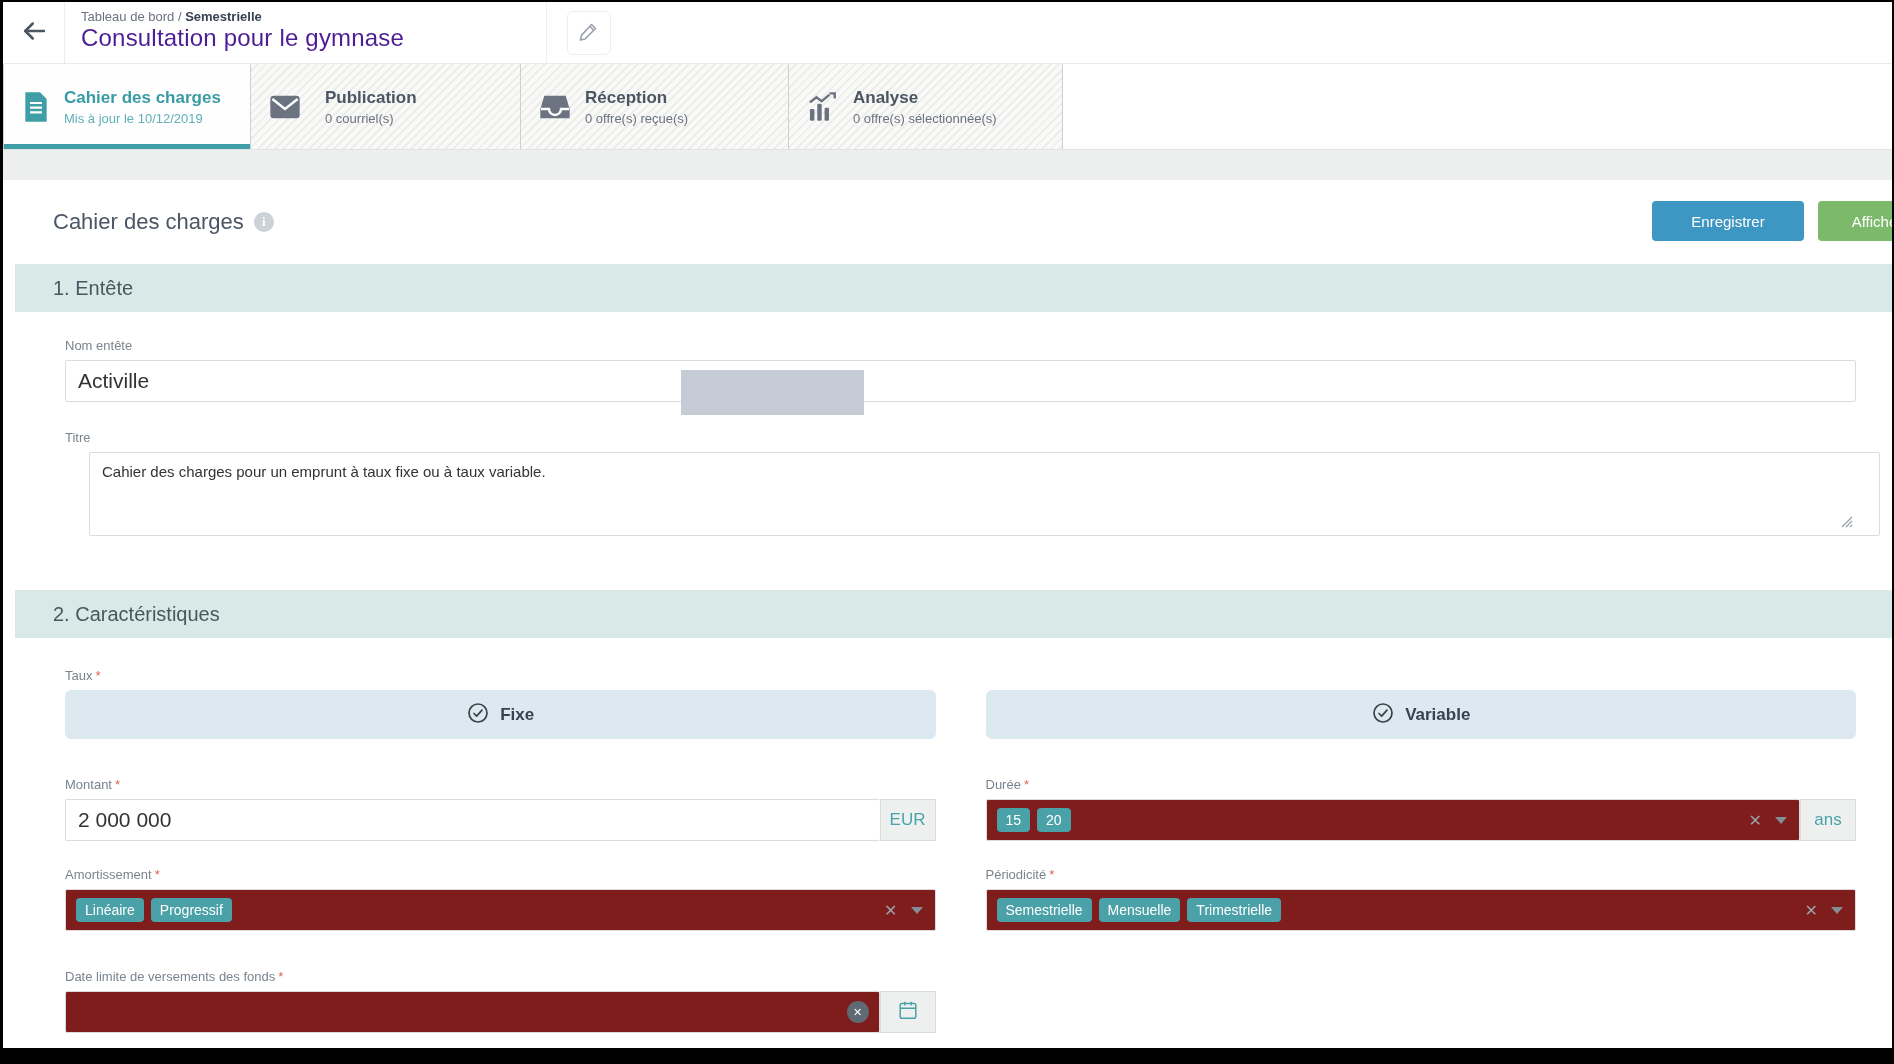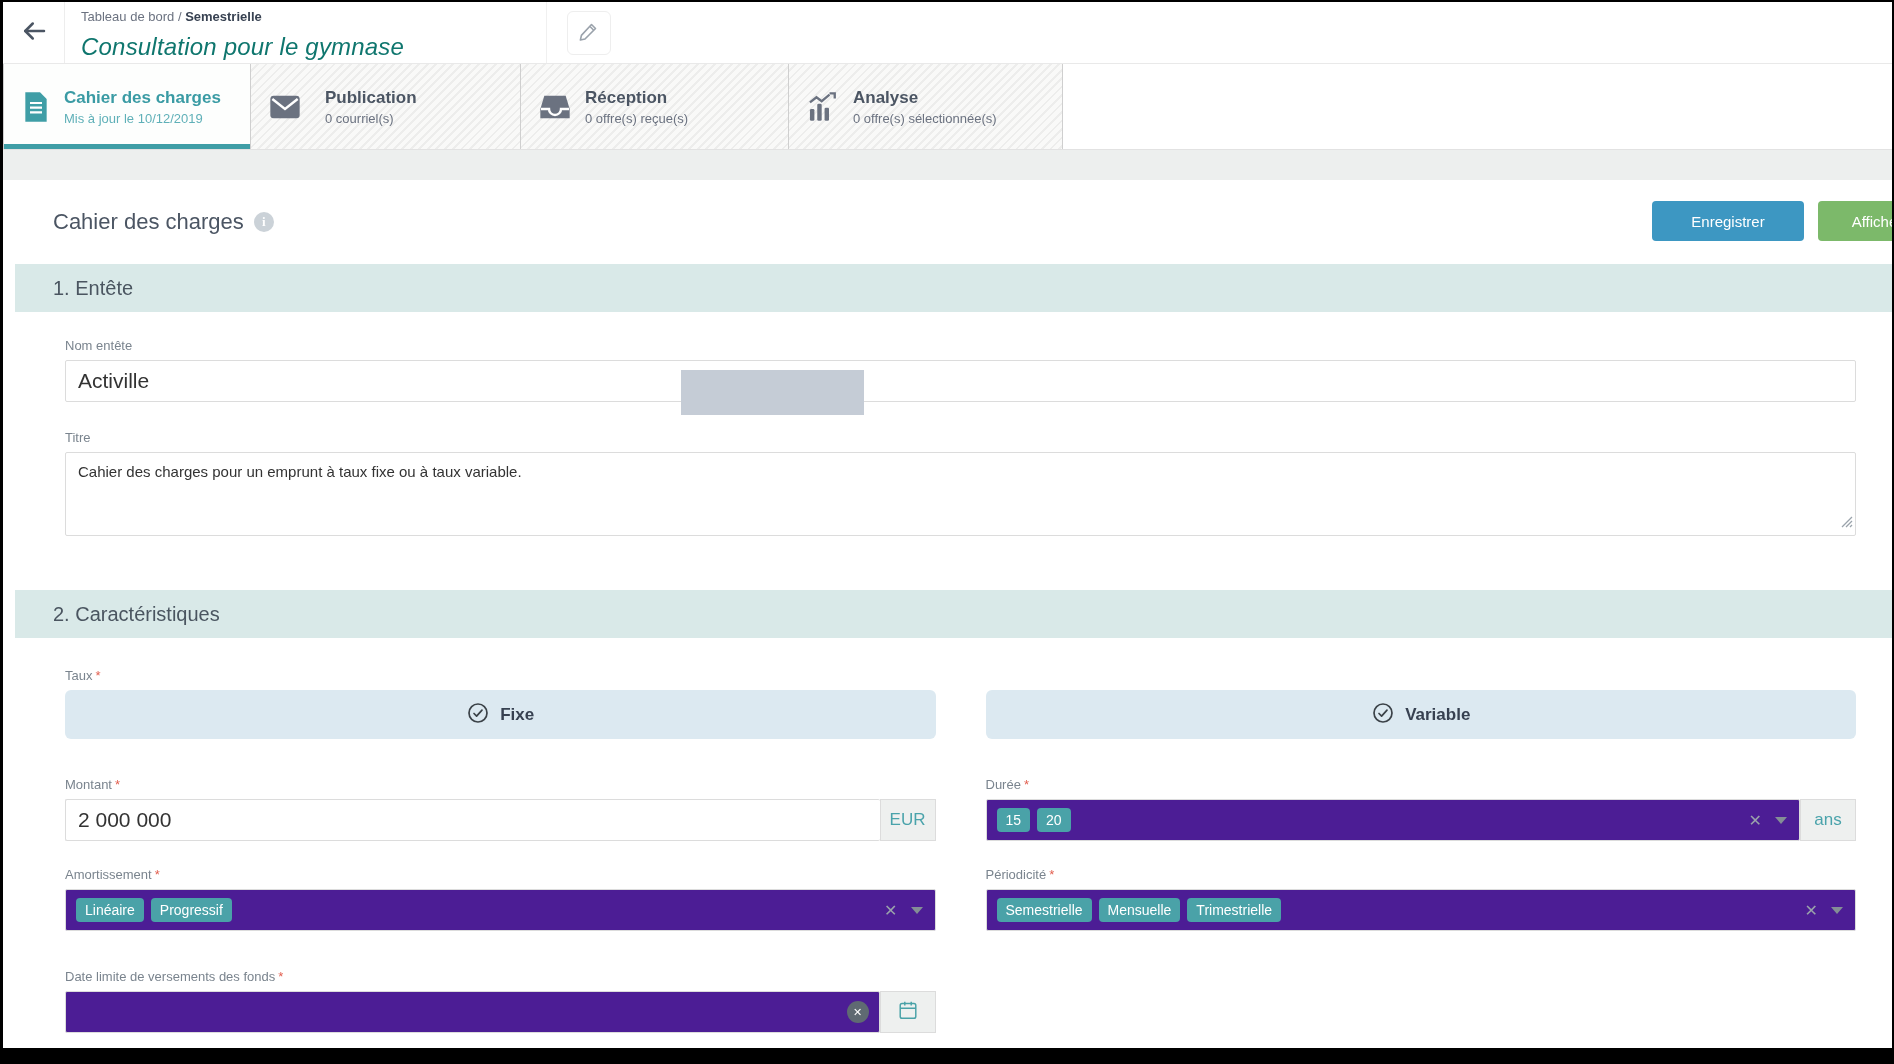--- a/index.html
+++ b/index.html
@@ -8,21 +8,21 @@
 
   .frame { width:1894px; height:1064px; background:#000; padding:2px 2px 16px 3px; }
   .screen { position:relative; width:100%; height:100%; background:#fff; overflow:hidden; }
 
   
   .header { height:62px; display:flex; align-items:stretch; background:#fff; border-bottom:1px solid #e9e9e9; }
   .back-btn { width:62px; display:flex; align-items:center; justify-content:center; border-right:1px solid #ededed; cursor:pointer; }
   .title-wrap { width:482px; padding:7px 0 0 16px; border-right:1px solid #f0f0f0; }
   .breadcrumb { font-size:13px; color:#6b7280; }
   .breadcrumb .bc2 { color:#374151; font-weight:700; }
-  .page-title { font-size:24px; color:#0f766e; margin-top:9px; letter-spacing:.2px;font-style:italic; }
+  .page-title { font-size:24px; color:#4c1d95; margin-top:0; letter-spacing:.2px; }
   .edit-btn { align-self:center; margin-left:20px; width:44px; height:44px; border:1px solid #eeeeee; border-radius:6px;
               display:flex; align-items:center; justify-content:center; background:#fff; cursor:pointer; }
 
   
   .tabstrip { height:86px; display:flex; border-bottom:1px solid #e2e2e2; background:#fff; }
   .tab { position:relative; display:flex; align-items:center; gap:14px; padding:0 0 0 18px; cursor:pointer;
          background:repeating-linear-gradient(135deg,#f9f9f8 0 4px,#ededec 4px 6px);
          border-right:1px solid #cfcfcf; }
   .tab:first-child { border-left:1px solid #cfcfcf; }
   .tab-1 { width:248px; } .tab-2 { width:270px;gap:24px; } .tab-3 { width:268px; } .tab-4 { width:274px; }
@@ -58,42 +58,42 @@
   .req { color:#e25f4f; margin-left:3px; font-size:13px; }
 
   .text-input { width:100%; height:42px; border:1px solid #dcdcdc; border-radius:2px; padding:0 12px;
                 font-size:21px; color:#333; font-family:"Liberation Sans",sans-serif; background:#fff; outline:none; }
 
   .nom-row { position:relative; margin-top:26px; }
   .redaction { position:absolute; left:616px; top:32px; width:183px; height:45px; background:#c5ccd6; }
 
   .titre-row { margin-top:28px; position:relative; }
   .titre-area { width:100%; height:84px; border:1px solid #dcdcdc; border-radius:2px; padding:10px 12px;
-                font-size:15px; color:#333; font-family:"Liberation Sans",sans-serif; resize:none; outline:none; }
+                font-size:15px; color:#333; font-family:"Liberation Sans",sans-serif; resize:none; outline:none;margin-left:24px; }
   .resize-handle { position:absolute; right:3px; bottom:8px; }
 
   .band2 { margin-top:50px; }
 
   .grid2 { display:grid; grid-template-columns:1fr 1fr; column-gap:50px; }
 
   .taux-block { margin-top:30px; }
   .toggle-row { margin-top:0; }
   .toggle { height:49px; background:#dce9f1; border-radius:6px; display:flex; align-items:center; justify-content:center;
             gap:10px; cursor:pointer; }
   .toggle-label { font-size:17px; font-weight:700; color:#374151; }
 
   .row-gap { margin-top:38px; }
   .row-gap-sm { margin-top:26px; }
 
   .input-group { display:flex; }
   .input-group .text-input { flex:1; border-right:none; }
   .addon { width:56px; height:42px; border:1px solid #dcdcdc; background:#eef0ef; display:flex; align-items:center;
            justify-content:center; font-size:17px; color:#4aa3ab; }
 
-  .select-box { flex:1; height:42px; border:1px solid #dcdcdc; border-radius:2px; background:#4c1d95;
+  .select-box { flex:1; height:42px; border:1px solid #dcdcdc; border-radius:2px; background:#7f1d1d;
                 display:flex; align-items:center; padding:0 10px; gap:7px; }
   .select-box .spacer { flex:1; }
   .tag { background:#4aa2a8; color:#fff; font-size:14px; padding:4px 9px; border-radius:4px; white-space:nowrap; cursor:pointer; }
   .clear-x { color:#9aa3ab; font-size:16px; cursor:pointer; padding:0 4px; }
   .caret { width:0; height:0; border-left:6px solid transparent; border-right:6px solid transparent;
            border-top:7px solid #848e96; margin:0 2px; cursor:pointer; }
 
   .date-clear { width:22px; height:22px; border-radius:50%; background:#5f6a72; color:#fff; font-size:11px;
                 display:flex; align-items:center; justify-content:center; cursor:pointer; }
 </style>

